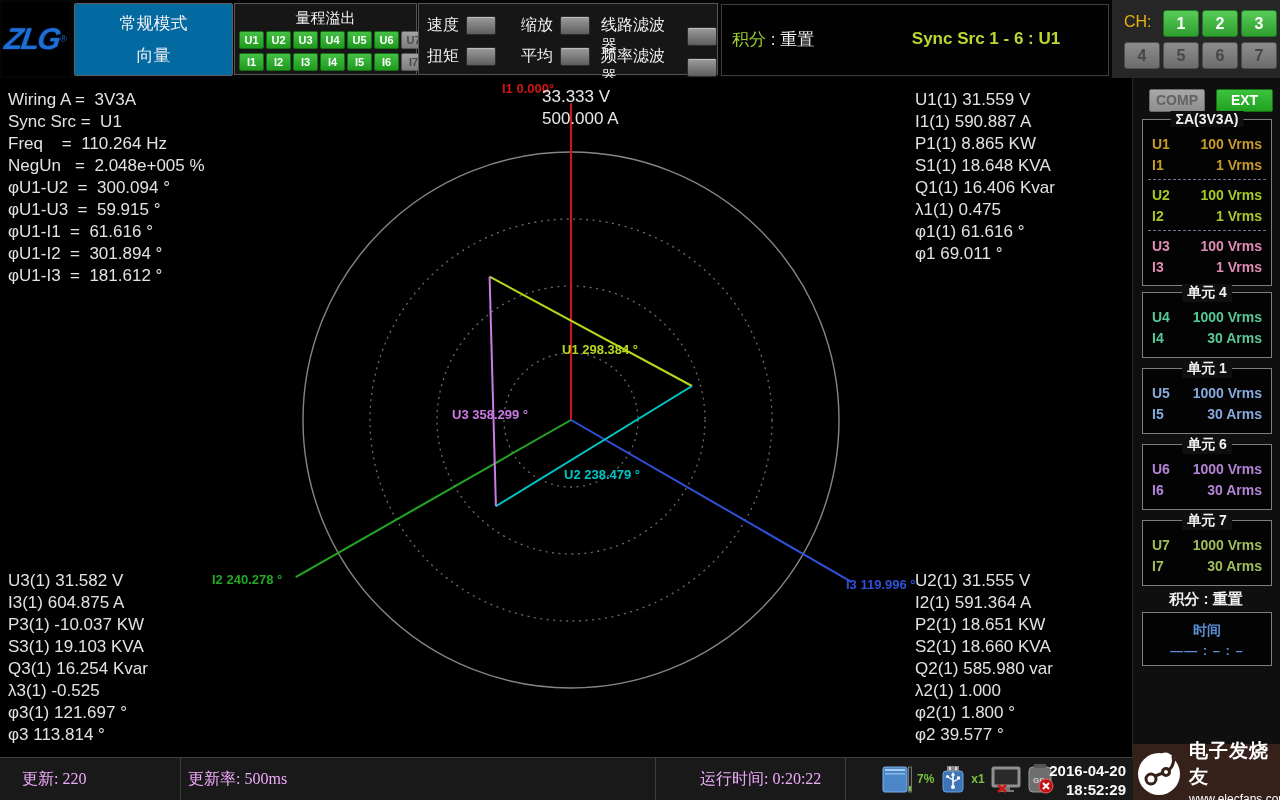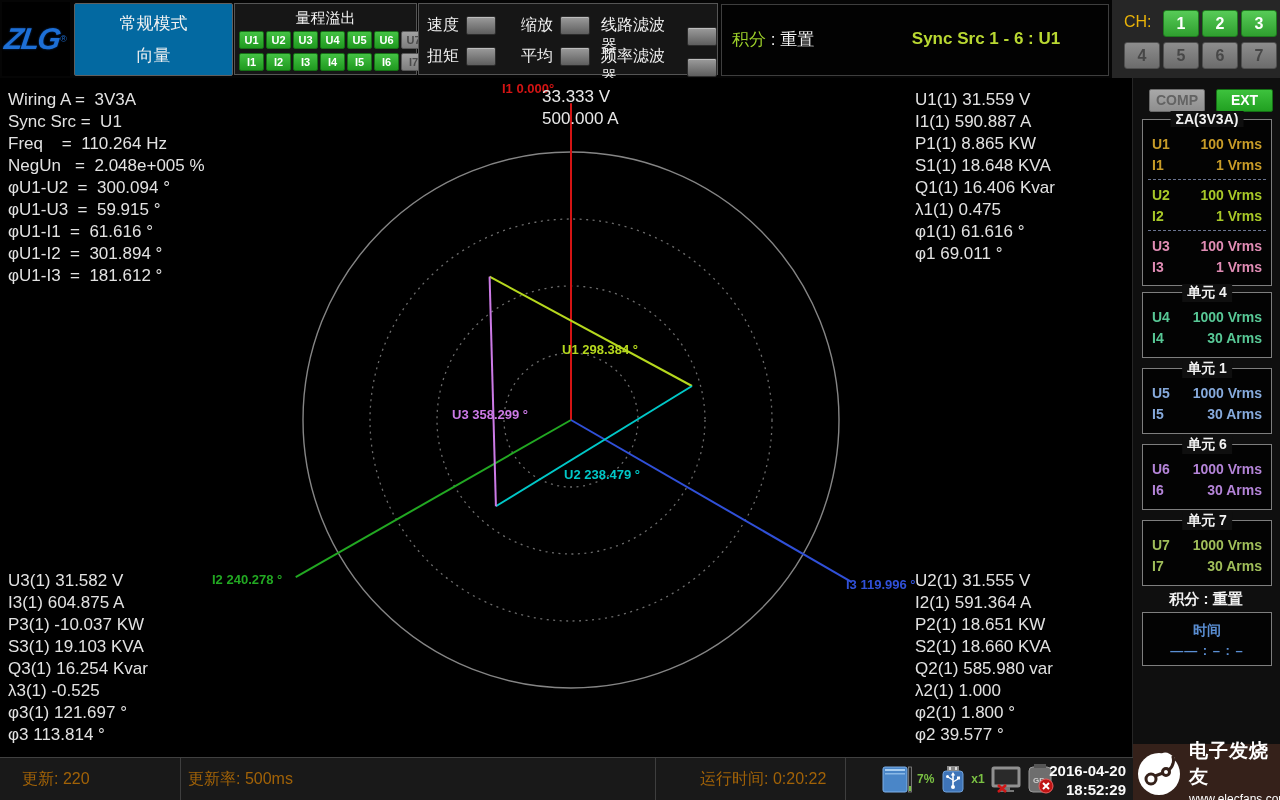--- a/index.html
+++ b/index.html
@@ -58,21 +58,21 @@
           font-size:14px;font-weight:bold;color:#f2f2f2;white-space:nowrap;}
   .srow{display:flex;justify-content:space-between;padding:0 9px;height:21px;font-size:14px;font-weight:bold;align-items:center;}
   .sdash{border-top:1px dashed #6a7490;margin:4px 5px;}
   #integ-side-label{left:9px;top:512px;width:128px;text-align:center;font-size:15px;font-weight:bold;color:#f2f2f2;}
   #time-panel{top:534px;height:52px;}
   #time-title{text-align:center;margin-top:9px;font-size:14px;font-weight:bold;color:#5b8fd4;}
   #time-value{text-align:center;margin-top:3px;font-size:13px;font-weight:bold;color:#5b8fd4;letter-spacing:1px;}
 
   
   #status-bar{left:0;top:757px;width:1280px;height:43px;background:#191919;border-top:1px solid #404040;}
-  .sb-text{position:absolute;top:11px;font-size:16px;color:#a16207;}
+  .sb-text{position:absolute;top:11px;font-size:16px;color:#f0abfc;font-family:Liberation Serif, serif;}
   .sb-div{position:absolute;top:0;width:1px;height:43px;background:#3e3e3e;}
   #status-icons{position:absolute;left:882px;top:4px;height:34px;display:flex;align-items:center;gap:5px;}
   .pct{color:#7ac143;font-size:12px;font-weight:bold;}
   #date-block{position:absolute;left:1042px;top:3px;width:84px;text-align:right;font-size:15px;font-weight:bold;line-height:19px;color:#fafafa;}
   #watermark{left:1133px;top:744px;width:147px;height:56px;background:#35211a;display:flex;align-items:center;z-index:5;}
   #wm-circle{margin-left:2px;flex:0 0 auto;}
   #wm-texts{margin-left:4px;color:#fff;}
   #wm-title{font-size:19px;font-weight:bold;letter-spacing:1px;}
   #wm-url{font-size:12px;margin-top:2px;}
 </style>

